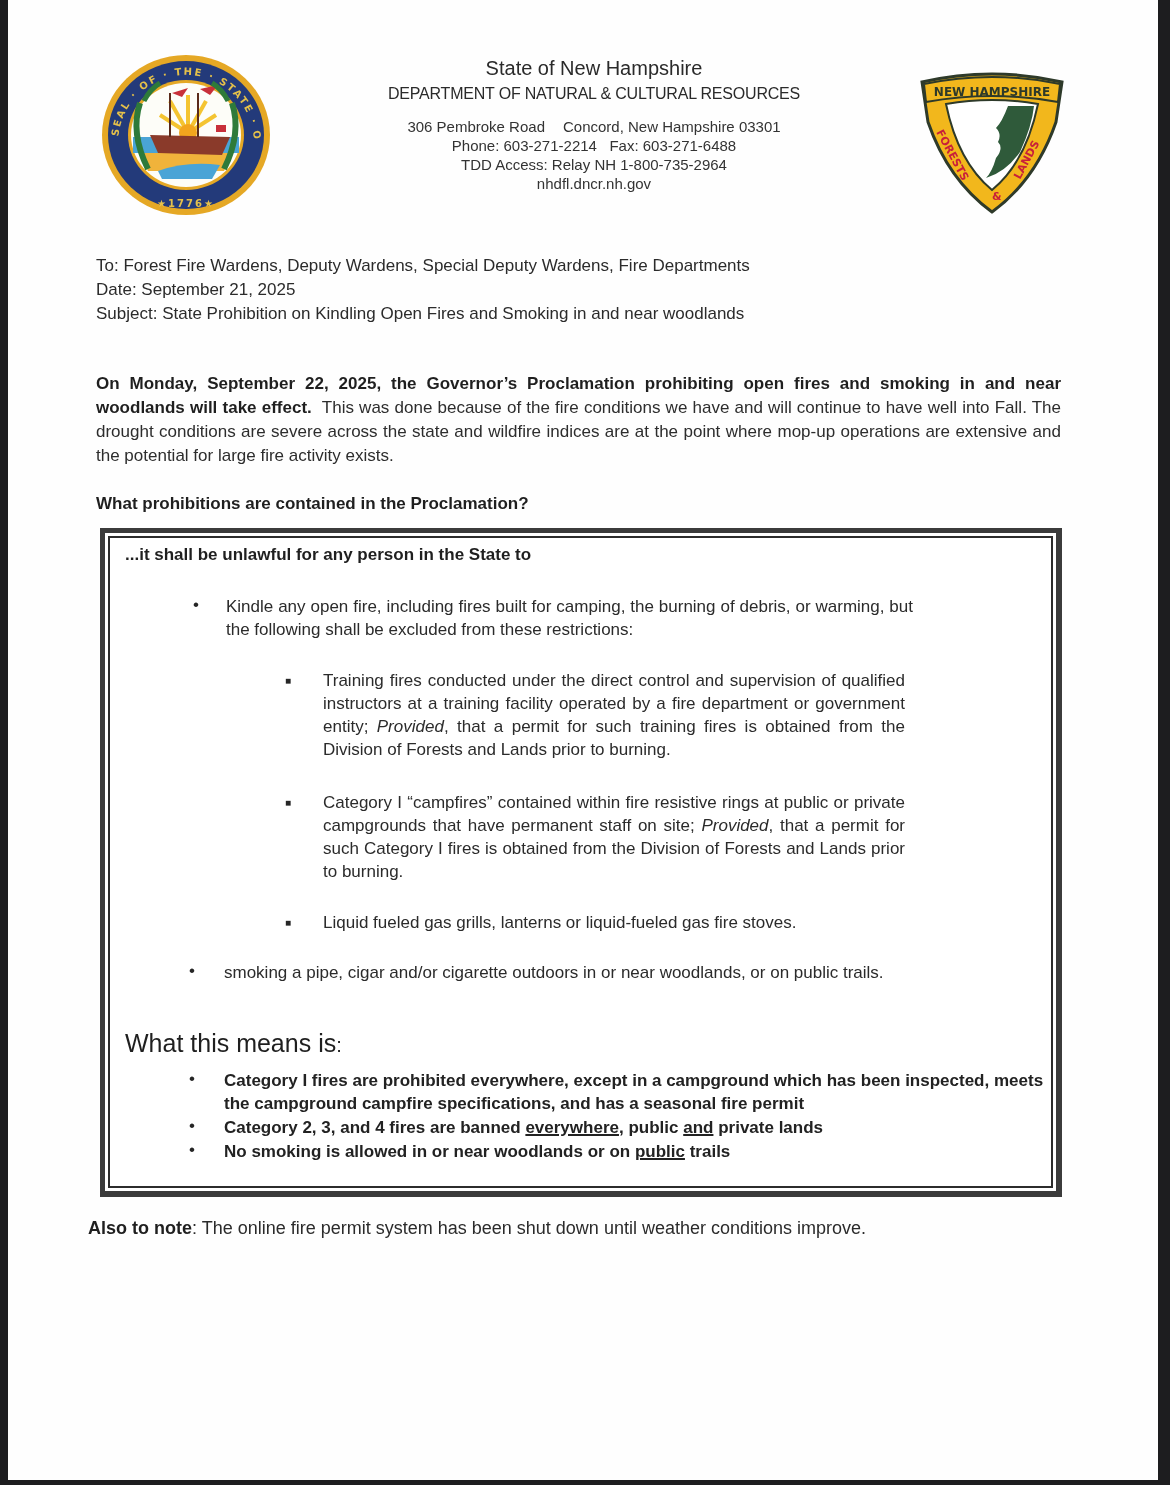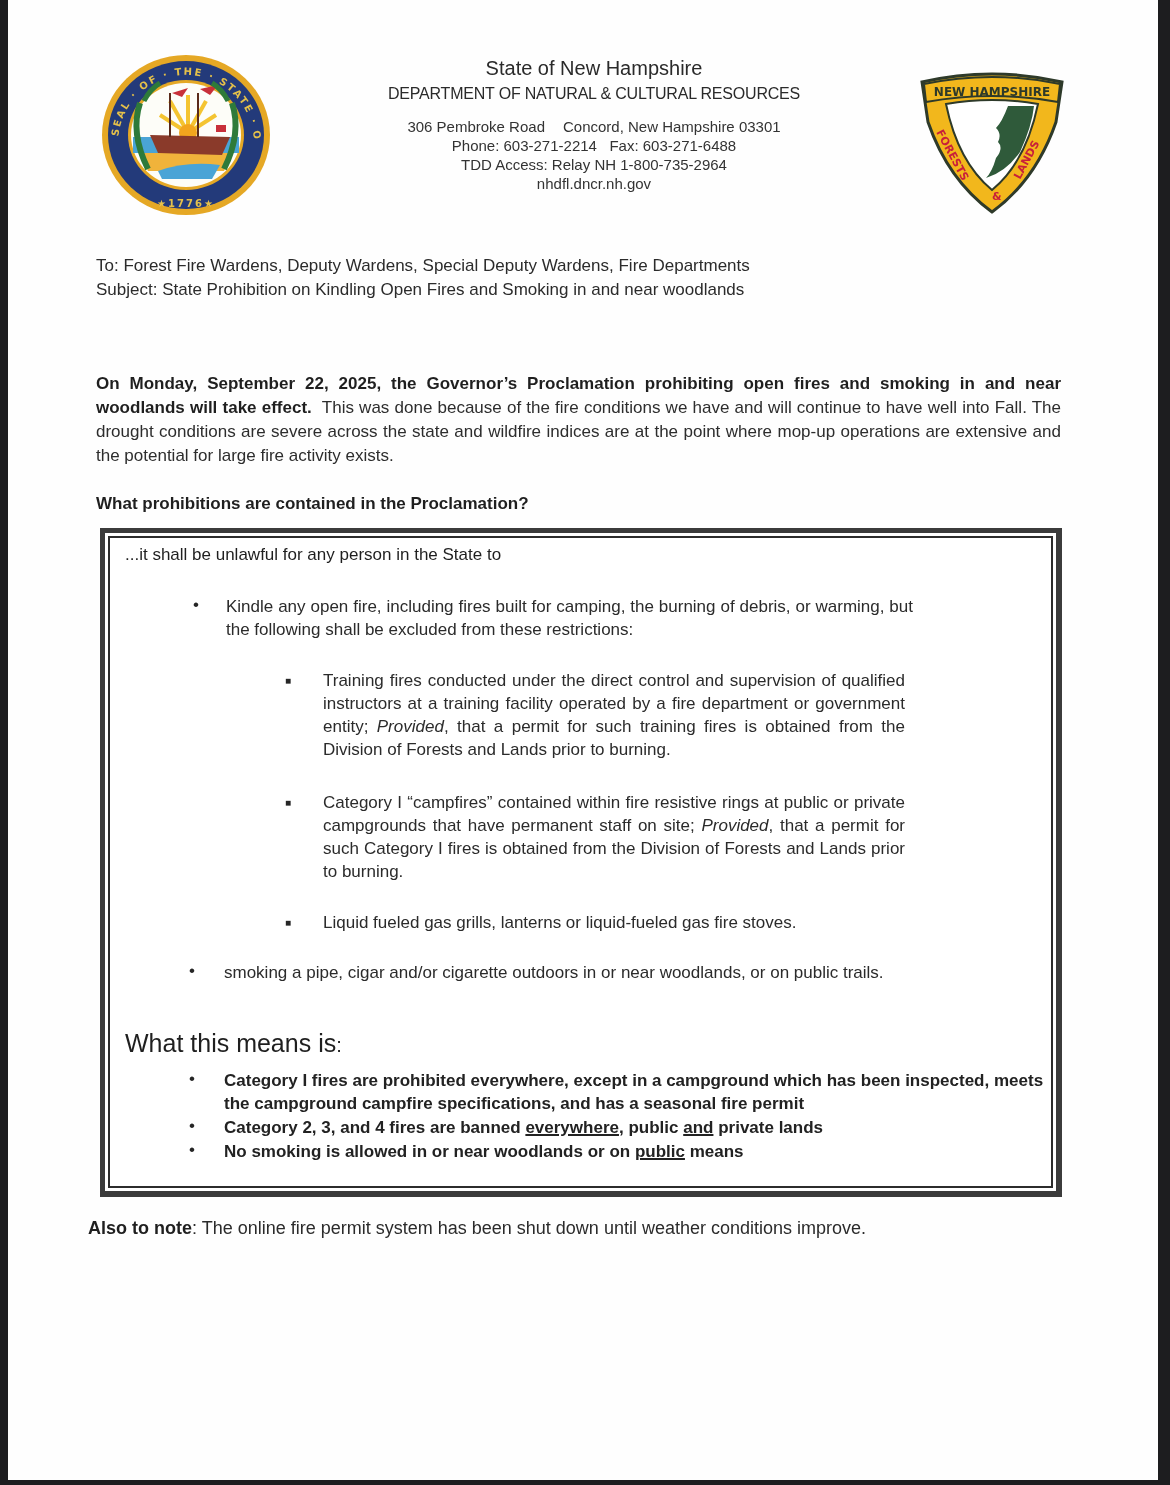--- a/index.html
+++ b/index.html
@@ -51,21 +51,21 @@
       left: 92px; top: 528px; width: 951px; height: 658px;
       border: 5px solid #3b3b3b;
       border-right-width: 6px; border-bottom-width: 6px;
       background: #fff;
     }
     .box-inner {
       position: absolute; left: 3px; top: 3px; right: 3px; bottom: 3px;
       border: 2px solid #2c2c2c;
     }
     .box-content { position: absolute; left: 0; top: 0; right: 0; bottom: 0; }
-    .unlawful { left: 20px; top: 12px; font-size: 17px; font-weight: normal; color: #1f1f1f; }
+    .unlawful { left: 20px; top: 12px; font-size: 17px; font-weight: bold; color: #1f1f1f; }
 
     .bullet-row { display: flex; }
     .bullet-dot { flex: 0 0 auto; font-size: 17px; }
     .bullet-text { font-size: 17px; line-height: 23px; text-align: justify; color: #2b2b2b; }
 
     .kindle { left: 88px; top: 62px; width: 720px; }
     .kindle .bullet-dot { width: 33px; }
 
     .sub { left: 180px; width: 620px; }
     .sub .bullet-dot { width: 38px; font-size: 10px; padding-top: 6px; }
@@ -154,20 +154,21 @@
       <path d="M92 44 Q86 60 80 66 Q86 72 82 80 Q88 86 80 96 Q76 110 70 116 Q90 110 104 90 Q116 64 118 44 Z" fill="#2f5a3a"></path>
       <text x="76" y="34" text-anchor="middle" font-family="DejaVu Sans, sans-serif" font-size="12" font-weight="bold" fill="#2e3a2a">NEW HAMPSHIRE</text>
       <text x="20" y="70" font-family="DejaVu Sans, sans-serif" font-size="11" font-weight="bold" fill="#c8203a" transform="rotate(62 20 70)">FORESTS</text>
       <text x="76" y="138" font-family="DejaVu Sans, sans-serif" font-size="11" font-weight="bold" fill="#c8203a">&amp;</text>
       <text x="104" y="118" font-family="DejaVu Sans, sans-serif" font-size="11" font-weight="bold" fill="#c8203a" transform="rotate(-62 104 118)">LANDS</text>
     </svg>
   </div>
 
   <div class="abs memo">
     <div>To: Forest Fire Wardens, Deputy Wardens, Special Deputy Wardens, Fire Departments</div>
+    <div>Date: September 21, 2025</div>
     <div>Subject: State Prohibition on Kindling Open Fires and Smoking in and near woodlands</div>
   </div>
 
   <div class="abs intro">
     <b>On Monday, September 22, 2025, the Governor’s Proclamation prohibiting open fires and smoking in and near woodlands will take effect.</b>&nbsp;
     <span>This was done because of the fire conditions we have and will continue to have well into Fall. The drought conditions are severe across the state and wildfire indices are at the point where mop-up operations are extensive and the potential for large fire activity exists.</span>
   </div>
 
   <div class="abs question">What prohibitions are contained in the Proclamation?</div>
 
@@ -207,21 +208,21 @@
         <div class="bullet-row">
           <span class="bullet-dot">•</span>
           <span class="bullet-text">Category I fires are prohibited everywhere, except in a campground which has been inspected, meets the campground campfire specifications, and has a seasonal fire permit</span>
         </div>
         <div class="bullet-row">
           <span class="bullet-dot">•</span>
           <span class="bullet-text"><span>Category 2, 3, and 4 fires are banned </span><u>everywhere</u><span>, public </span><u>and</u><span> private lands</span></span>
         </div>
         <div class="bullet-row">
           <span class="bullet-dot">•</span>
-          <span class="bullet-text"><span>No smoking is allowed in or near woodlands or on </span><u>public</u><span> means</span></span>
+          <span class="bullet-text"><span>No smoking is allowed in or near woodlands or on </span><u>public</u><span> trails</span></span>
         </div>
       </div>
     </div>
   </div>
 
   <div class="abs note">
     <b>Also to note</b><span>: The online fire permit system has been shut down until weather conditions improve.</span>
   </div>
 
 </div>

